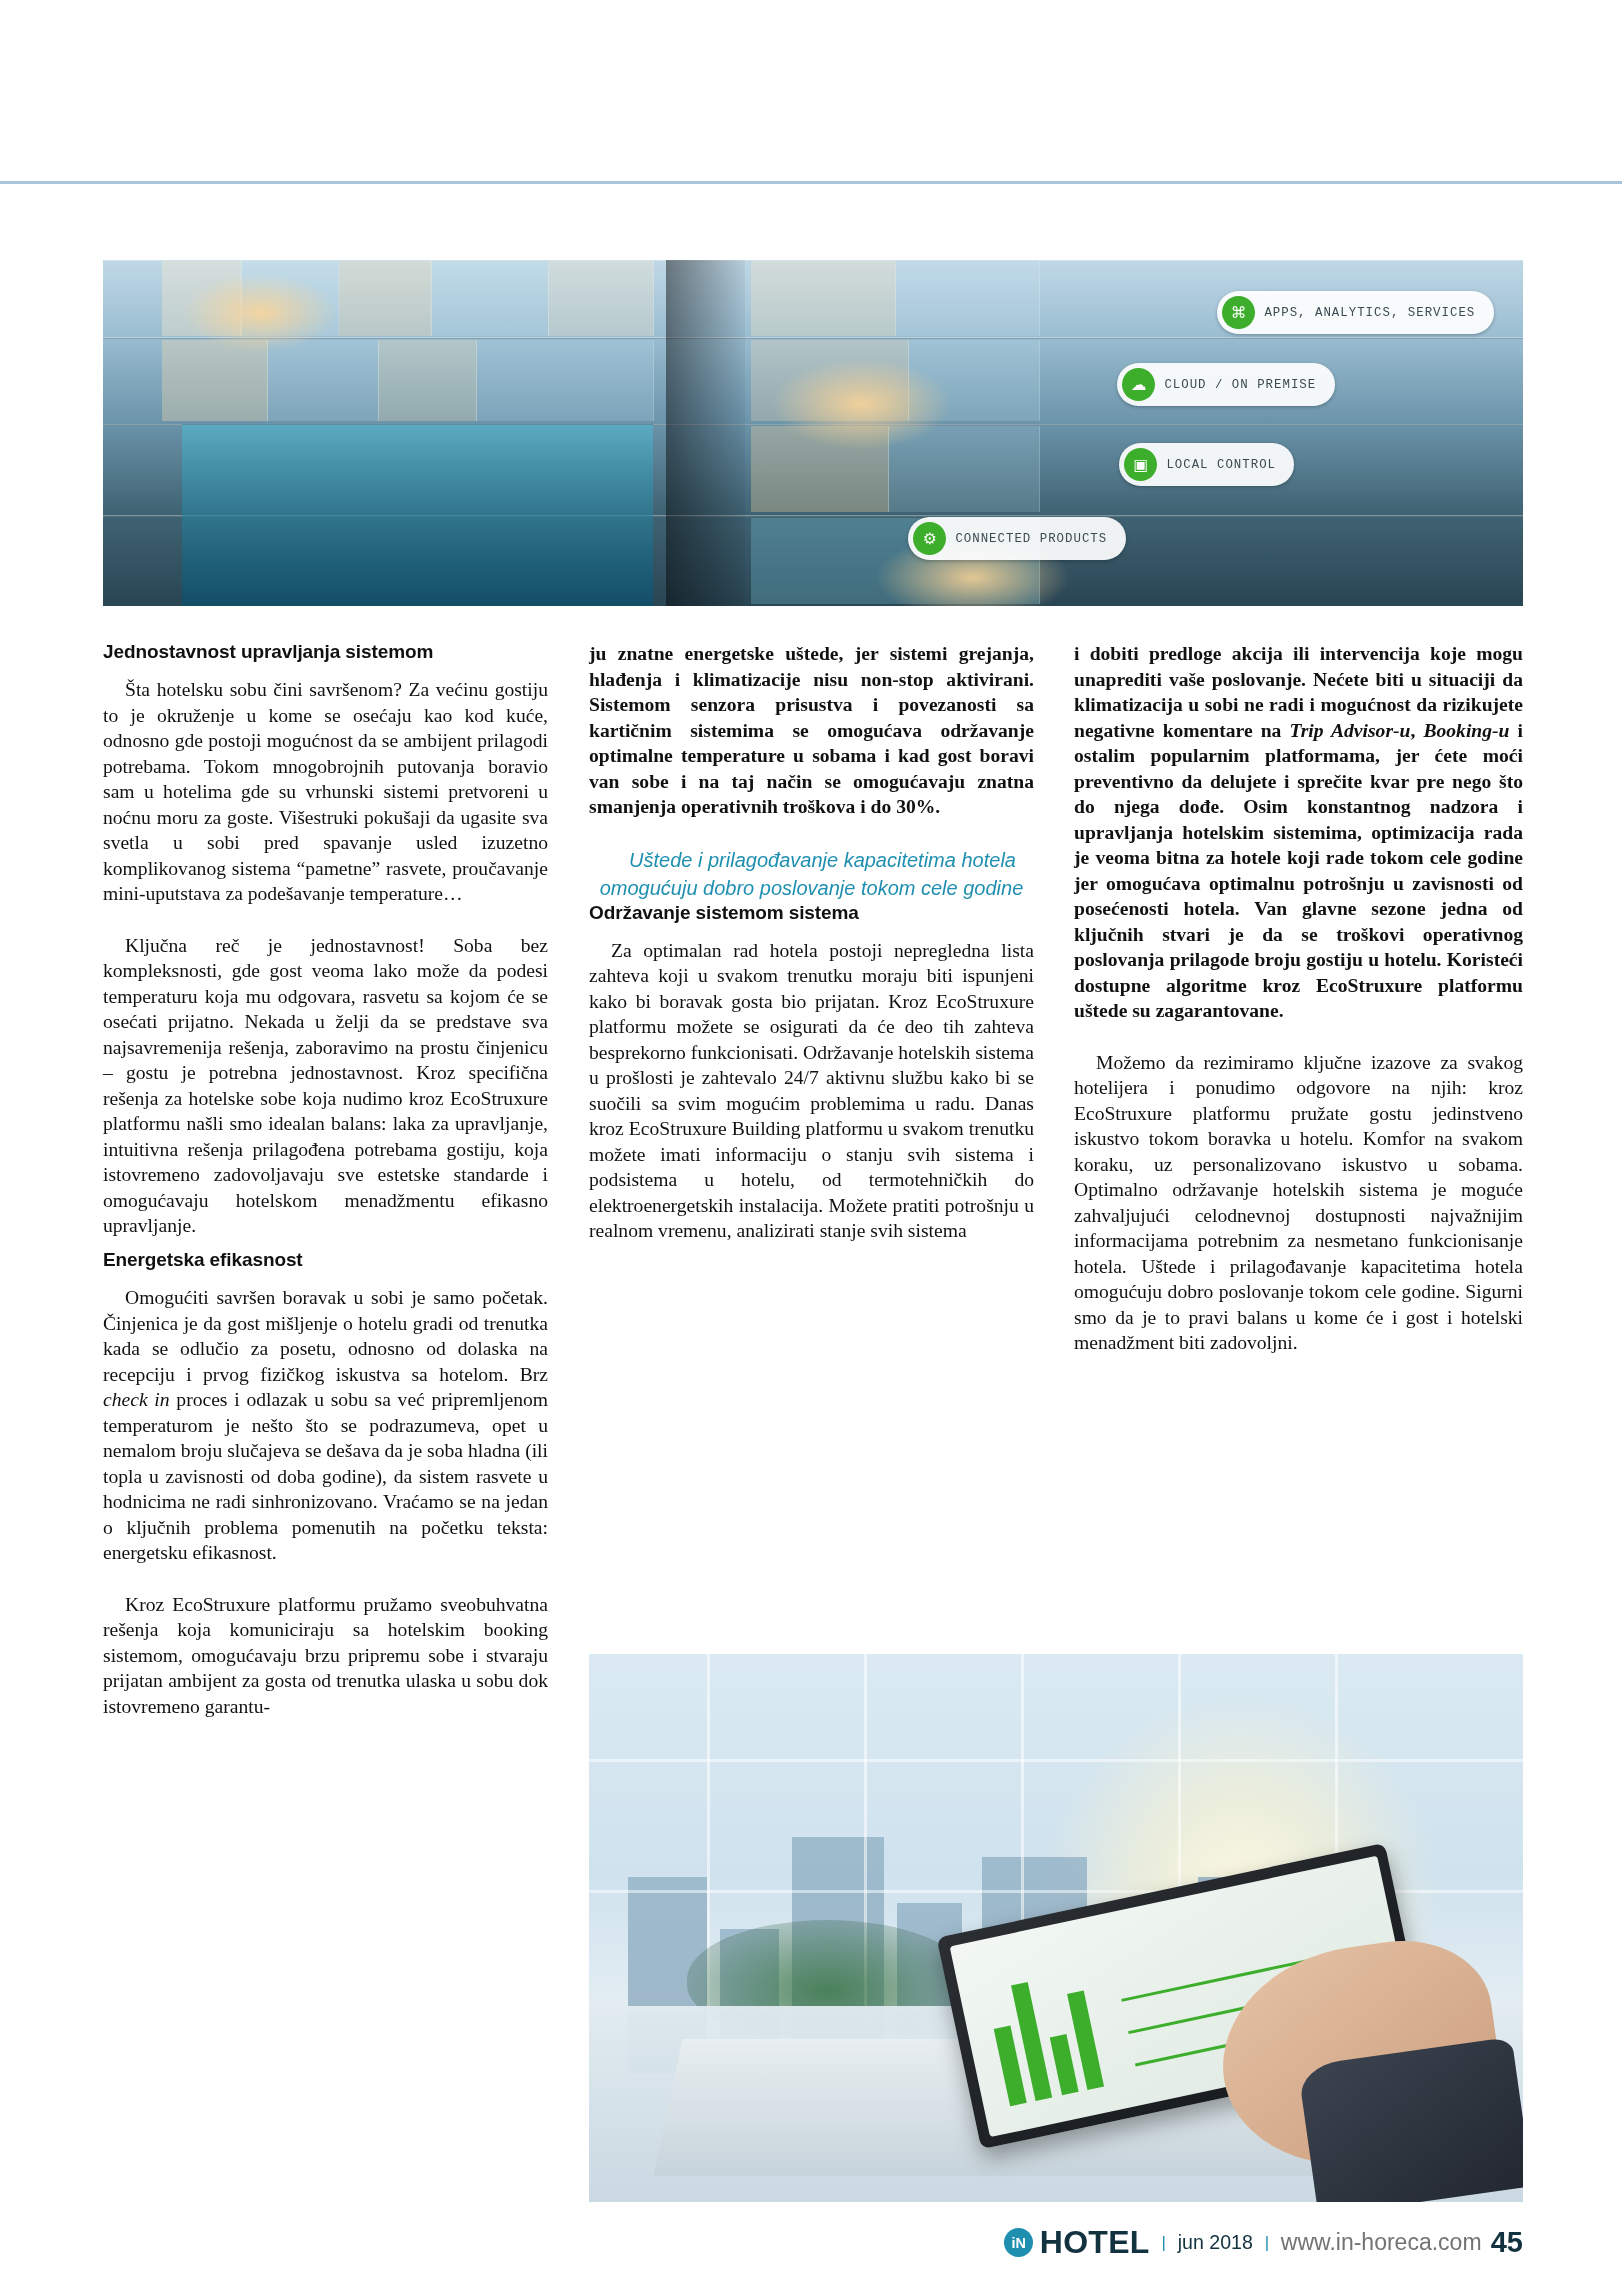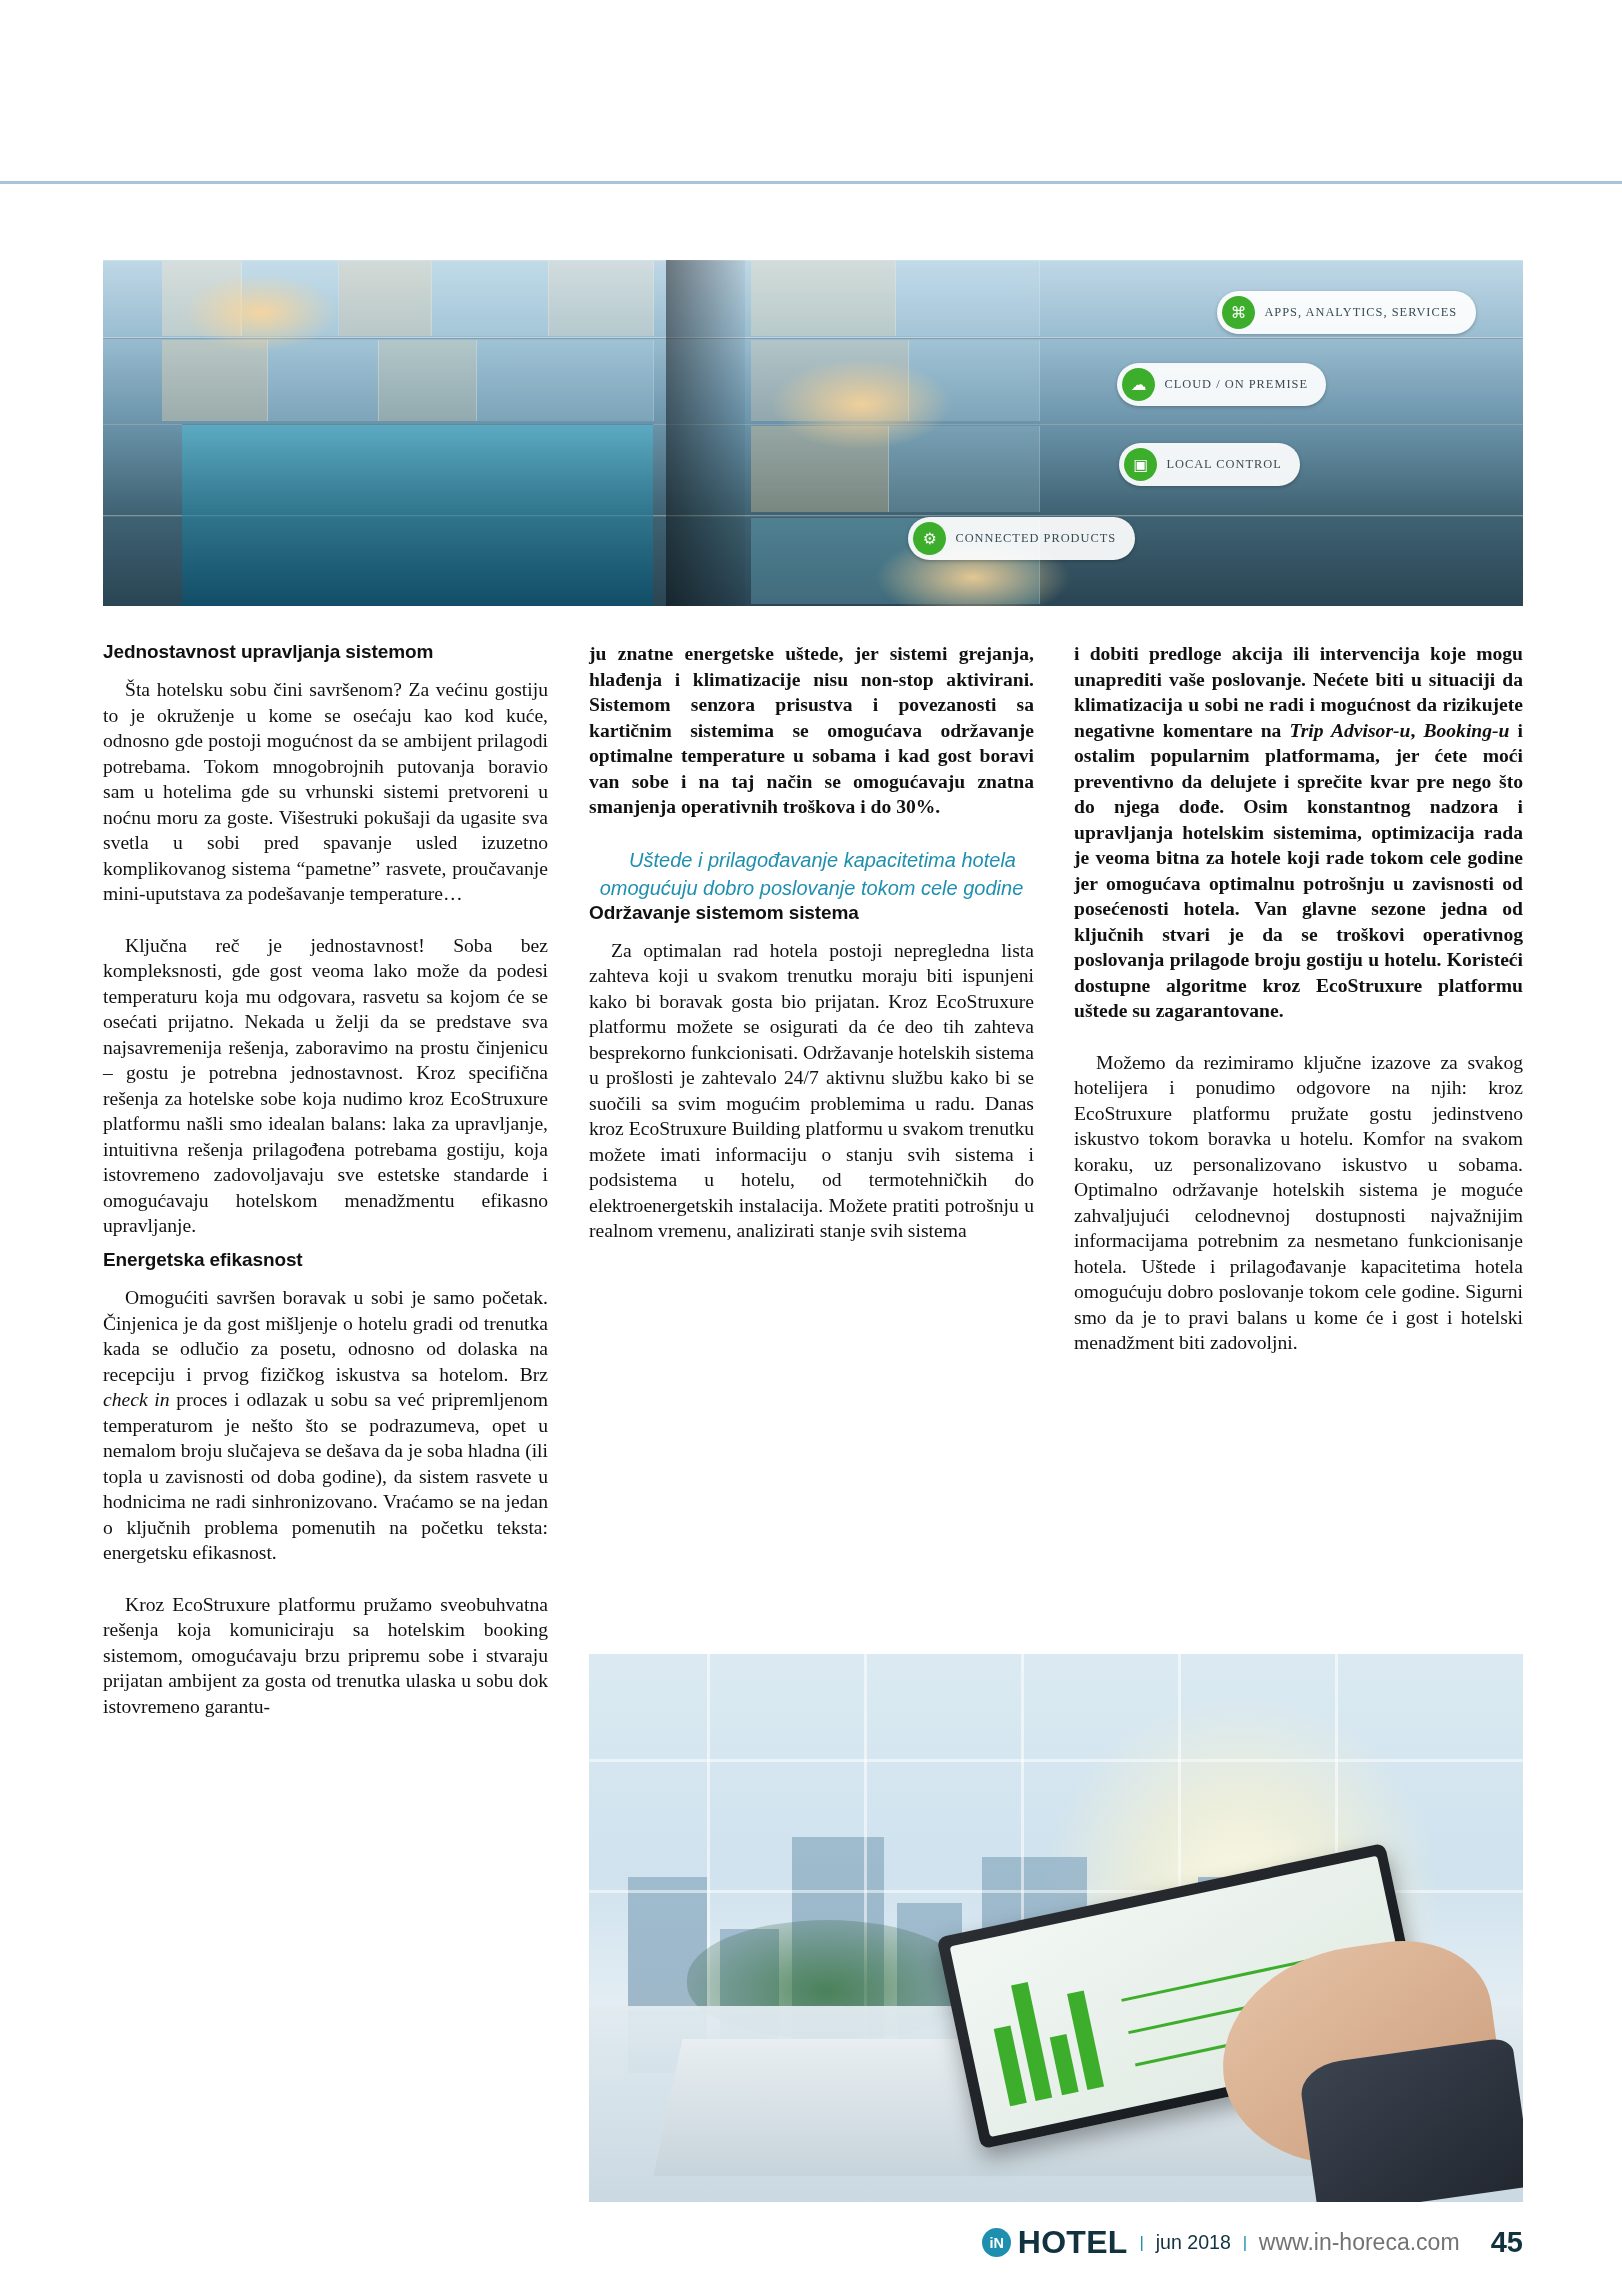--- a/index.html
+++ b/index.html
@@ -98,21 +98,21 @@
     border-radius: 50%;
     background: #3dae2b;
     display: flex;
     align-items: center;
     justify-content: center;
     color: #ffffff;
     font-size: 15.7px;
     font-family: "Liberation Sans", sans-serif;
   }
   .callout .ctext {
-    font-family: Liberation Serif, serif;
+    font-family: Liberation Mono, monospace;
     font-size: 12.4px;
     letter-spacing: 1px;
     color: #3b4b52;
   }
 
   
   .col {
     position: absolute;
     top: 641px;
     width: 445px;
@@ -330,21 +330,20 @@
   .foot-url {
     font-family: Liberation Sans, sans-serif;
     font-size: 23px;
     color: #737373;
   }
   .page-num {
     font-family: "Liberation Sans", sans-serif;
     font-weight: bold;
     font-size: 29px;
     color: #12323f;
-    margin-left: 22px;
   }
 </style>
 </head>
 <body>
 
 <div class="page">
 
   <div class="top-rule"></div>
 
   <div class="hero">

